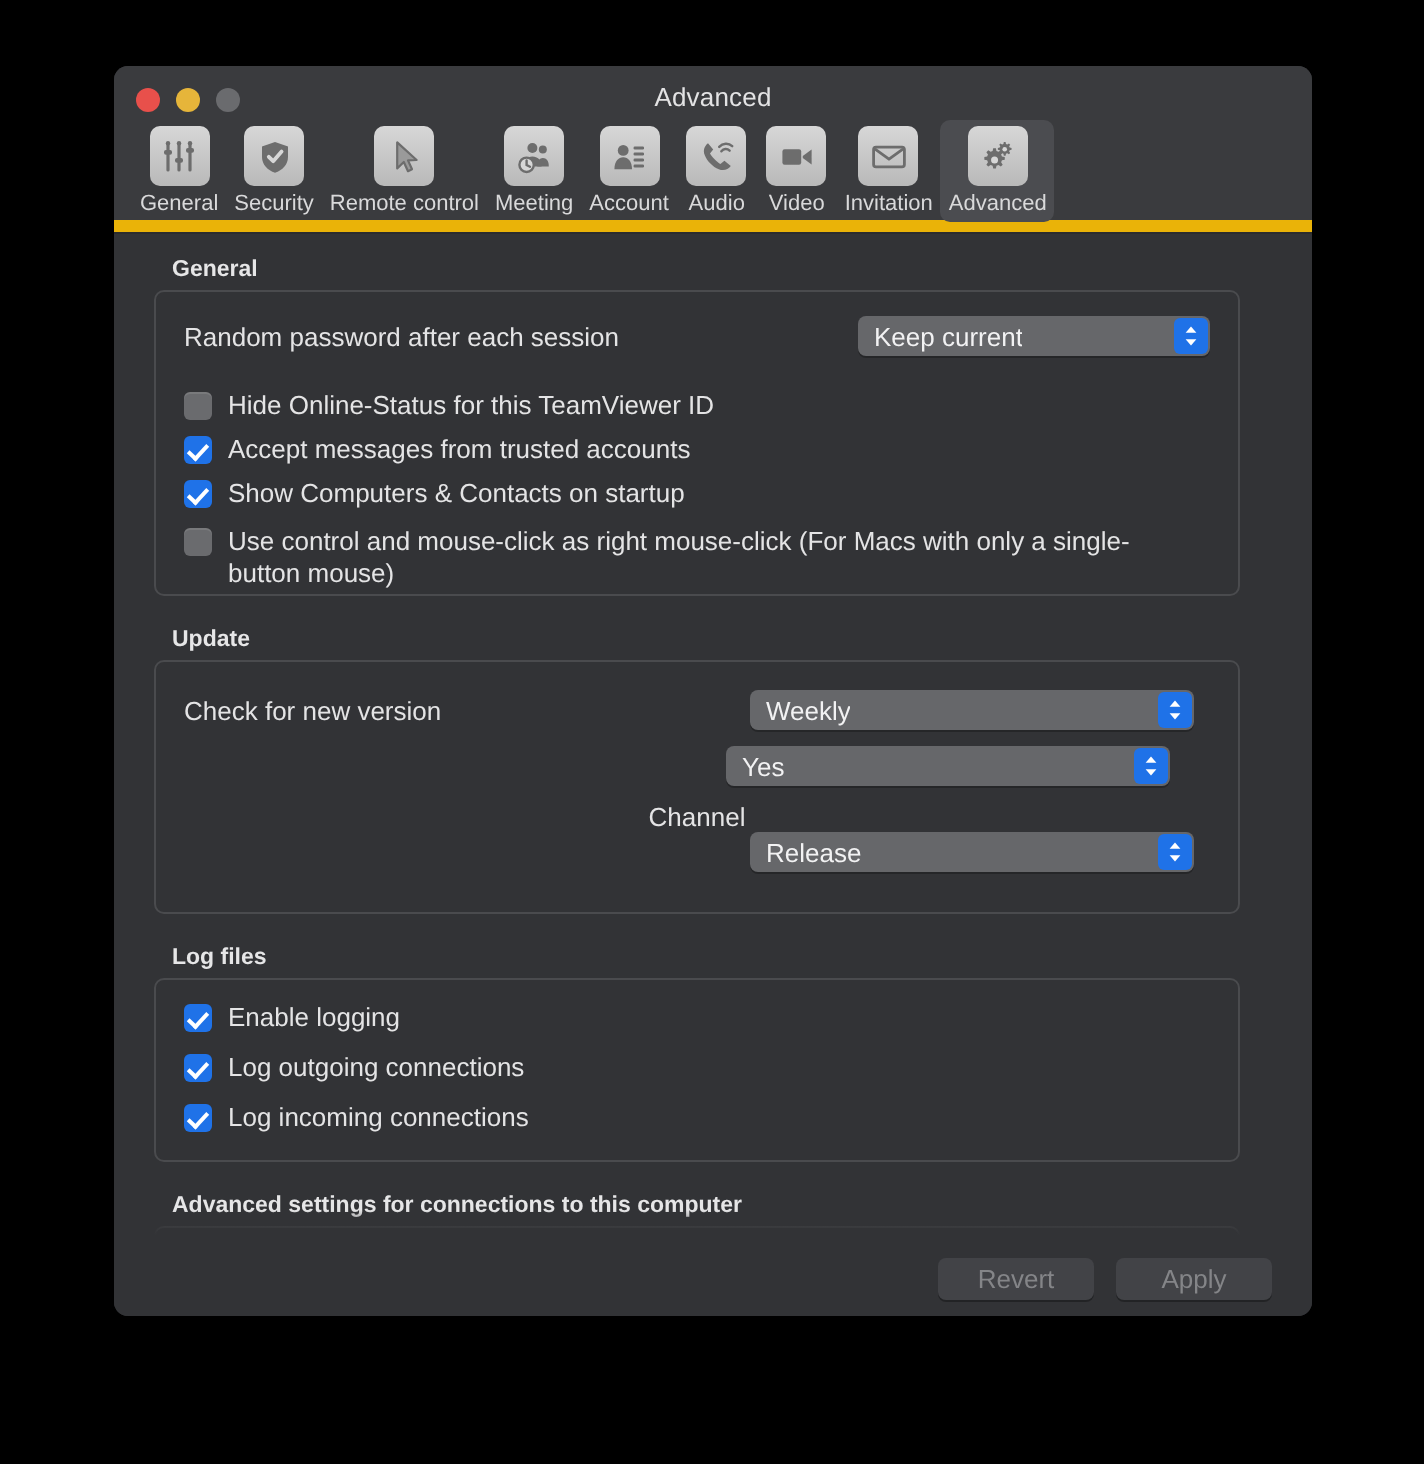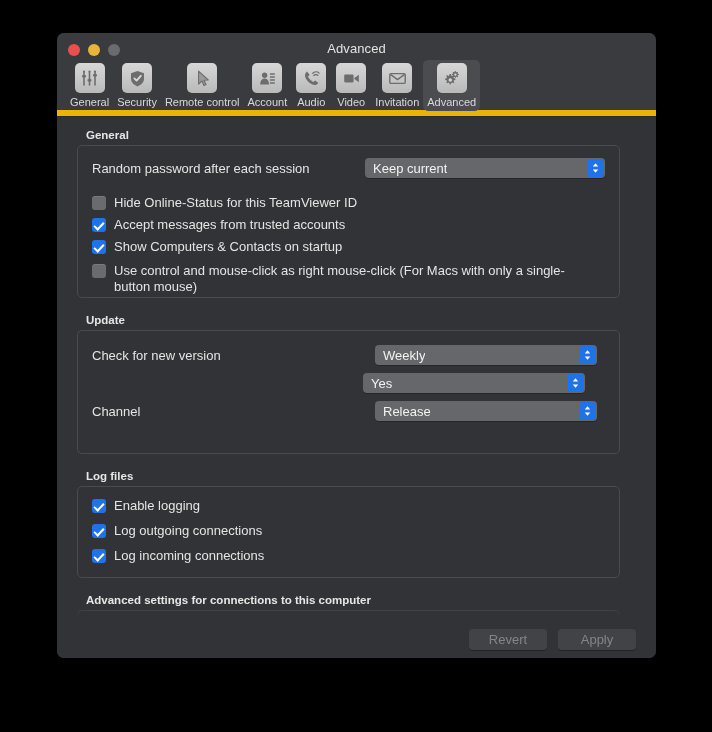--- a/index.html
+++ b/index.html
@@ -129,21 +129,21 @@
     border-radius: 5px;
     padding: 12px 14px 2px 14px;
   }
 
   
   .row {
     display: flex;
     align-items: center;
     margin-bottom: 9px;
   }
-  .row:last-child { margin-bottom: 16px; }
+  .row:last-child { margin-bottom: 4px; flex-direction: column; }
 
   .row-label {
     font-size: 13px;
     color: #e4e4e5;
     white-space: nowrap;
   }
 
   .popup {
     position: relative;
     height: 20px;
@@ -309,20 +309,35 @@
 
       <div class="tool">
         <span class="tool-icon">
           <svg width="19" height="19" viewBox="0 0 19 19">
             <path d="M5.6 2.2 L5.6 15.2 L8.9 12.0 L11.0 16.6 L13.0 15.6 L11.0 11.2 L15.3 11.0 Z" fill="#9a9a9a" stroke="#6d6d6d" stroke-width="1.1" stroke-linejoin="round"></path>
           </svg>
         </span>
         <span class="tool-label">Remote control</span>
       </div>
 
+      <div class="tool">
+        <span class="tool-icon">
+          <svg width="19" height="19" viewBox="0 0 19 19">
+            <g fill="#6d6d6d">
+              <circle cx="8.2" cy="5.0" r="2.5"></circle>
+              <path d="M3.6 14.2 C3.6 10.9 5.6 9.2 8.2 9.2 C10.8 9.2 12.8 10.9 12.8 14.2 Z"></path>
+              <circle cx="13.4" cy="5.8" r="2.0"></circle>
+              <path d="M10.6 14.2 C10.6 11.4 11.9 10.0 13.4 10.0 C15.3 10.0 16.4 11.5 16.4 14.2 Z"></path>
+            </g>
+            <circle cx="5.3" cy="13.4" r="3.6" fill="#d7d7d7" stroke="#6d6d6d" stroke-width="1.2"></circle>
+            <path d="M5.3 11.2 L5.3 13.5 L7.0 14.4" stroke="#6d6d6d" stroke-width="1.2" fill="none" stroke-linecap="round"></path>
+          </svg>
+        </span>
+        <span class="tool-label">Meeting</span>
+      </div>
 
       <div class="tool">
         <span class="tool-icon">
           <svg width="19" height="19" viewBox="0 0 19 19">
             <g fill="#6d6d6d">
               <circle cx="6.6" cy="6.2" r="2.7"></circle>
               <path d="M2.2 15.6 C2.2 11.6 4.2 9.6 6.6 9.6 C9.0 9.6 11.0 11.6 11.0 15.6 Z"></path>
               <rect x="11.8" y="4.2" width="5.2" height="1.5" rx="0.6"></rect>
               <rect x="11.8" y="7.2" width="5.2" height="1.5" rx="0.6"></rect>
               <rect x="11.8" y="10.2" width="5.2" height="1.5" rx="0.6"></rect>
@@ -388,21 +403,21 @@
   <div id="content">
     <div class="sep-line"></div>
     <div id="content-inner">
 
       <div class="group">
         <div class="group-title">General</div>
         <div class="group-body">
 
           <div class="row" style="margin-bottom:17px;">
             <span class="row-label">Random password after each session</span>
-            <div class="popup" style="width:240px; margin-left:auto;">
+            <div class="popup" style="width:176px; margin-left:auto;">
               <span class="popup-value">Keep current</span>
               <span class="popup-arrows">
                 <svg width="9" height="14" viewBox="0 0 9 14">
                   <path d="M4.5 2.2 L7.2 5.4 L1.8 5.4 Z" fill="#ffffff"></path>
                   <path d="M4.5 11.8 L1.8 8.6 L7.2 8.6 Z" fill="#ffffff"></path>
                 </svg>
               </span>
             </div>
           </div>
 

